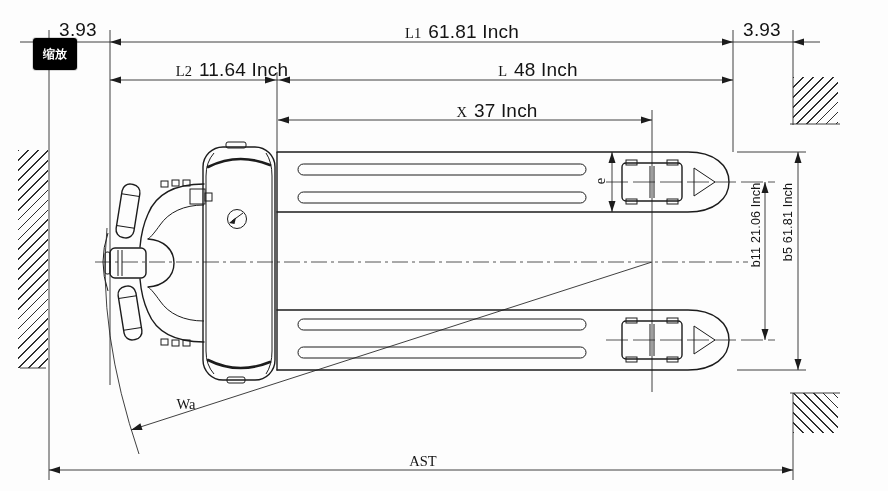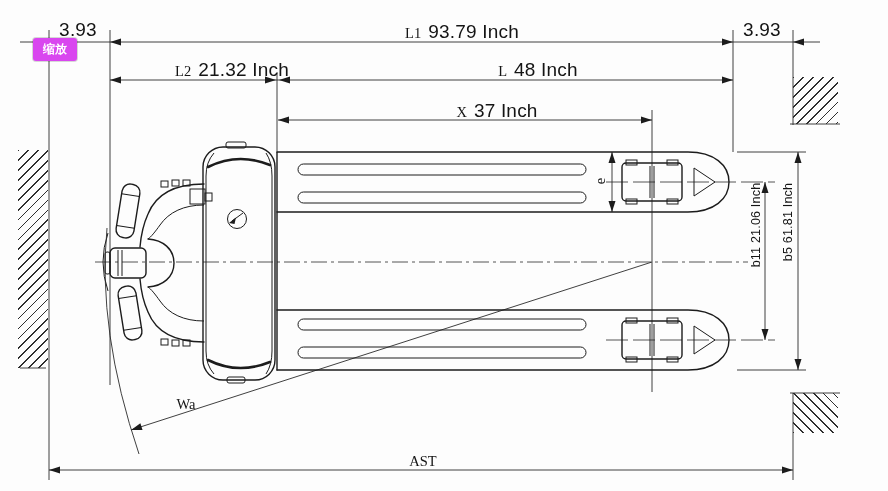--- a/index.html
+++ b/index.html
@@ -25,22 +25,22 @@
     position:absolute;transform:translate(-50%,-50%);
     white-space:nowrap;display:inline-flex;gap:7px;align-items:baseline;
     background:transparent;line-height:1;
   }
   .lbl.rot{transform:translate(-50%,-50%) rotate(-90deg);}
   .pfx{font-family:"Liberation Serif",serif;font-size:14.5px;color:#141414;}
   .val{font-family:"Liberation Sans",sans-serif;font-size:19px;color:#141414;letter-spacing:.2px;}
   .val.sm{font-size:12.5px;}
   
   .badge{
-    position:absolute;left:33px;top:38px;width:44px;height:23px;
-    background:#d946ef;border-radius:3px;color:#fff;
+    position:absolute;left:33px;top:38px;width:44px;height:32px;
+    background:#000000;border-radius:3px;color:#fff;
     display:flex;align-items:center;justify-content:center;
     font-size:12px;font-weight:bold;font-family:"Liberation Sans",sans-serif;
     box-shadow:0 0 0 1px rgba(0,0,0,.15);cursor:pointer;
   }
 </style>
 </head>
 <body>
 
 <div class="stage">
 
@@ -195,30 +195,30 @@
   <div class="hatch fwd" style="left:18px;top:150px;width:30px;height:218px;"></div>
   <div class="hatch fwd" style="left:793px;top:77px;width:45px;height:47px;"></div>
   <div class="hatch bwd" style="left:793px;top:393px;width:45px;height:40px;"></div>
 
   <div class="lbl" style="left:78px;top:29px;">
     <span class="val">3.93</span>
   </div>
 
   <div class="lbl" style="left:462px;top:31px;text-align:center;">
     <span class="pfx">L1</span>
-    <span class="val">93.79 Inch</span>
+    <span class="val">61.81 Inch</span>
   </div>
 
   <div class="lbl" style="left:762px;top:29px;">
     <span class="val">3.93</span>
   </div>
 
   <div class="lbl" style="left:232px;top:69px;">
     <span class="pfx">L2</span>
-    <span class="val">21.32 Inch</span>
+    <span class="val">11.64 Inch</span>
   </div>
 
   <div class="lbl" style="left:538px;top:69px;">
     <span class="pfx">L</span>
     <span class="val">48 Inch</span>
   </div>
 
   <div class="lbl" style="left:497px;top:110px;">
     <span class="pfx">X</span>
     <span class="val">37 Inch</span>

